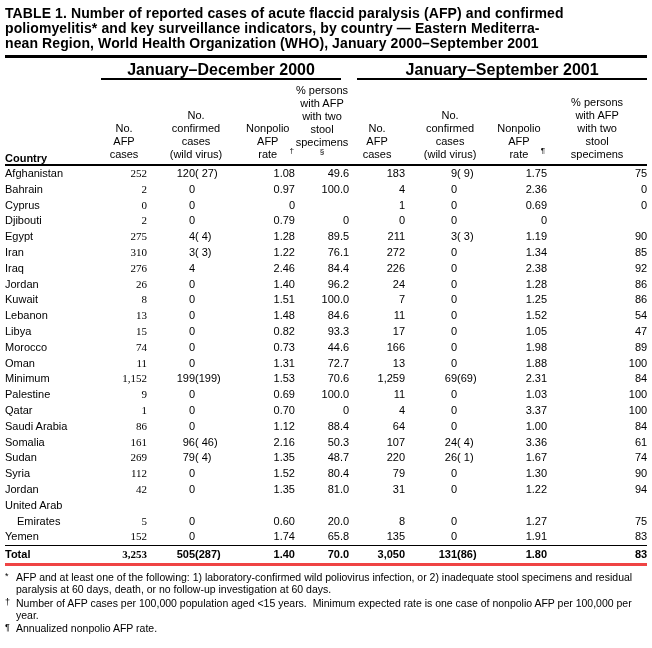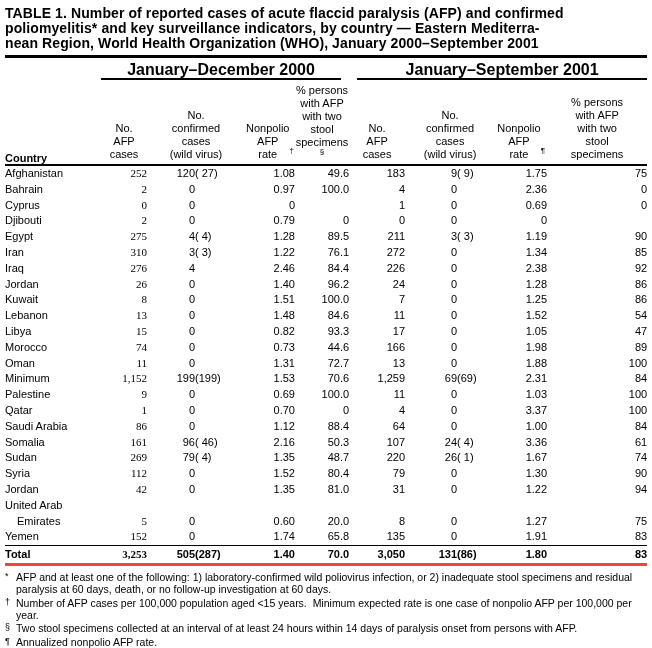--- a/index.html
+++ b/index.html
@@ -512,17 +512,16 @@
           <td class="c8">(86)</td>
           <td class="c9">1.80</td>
           <td class="c10">83</td>
         </tr>
       </tbody>
   </table>
 
   <div class="footnotes">
       <div class="fn"><span class="marker">*</span><span class="fn-text">AFP and at least one of the following: 1) laboratory-confirmed wild poliovirus infection, or 2) inadequate stool specimens and residual paralysis at 60 days, death, or no follow-up investigation at 60 days.</span></div>
       <div class="fn"><span class="marker">†</span><span class="fn-text">Number of AFP cases per 100,000 population aged &lt;15 years.  Minimum expected rate is one case of nonpolio AFP per 100,000 per year.</span></div>
-      <div class="fn"><span class="marker">§</span><span class="fn-text">Two stool specimens collected at an interval of at least 24 hours within 14 days of paralysis onset from persons with AFP.</span></div>
       <div class="fn"><span class="marker">¶</span><span class="fn-text">Annualized nonpolio AFP rate.</span></div>
     </div>
 
 </div>
 
 </body></html>

